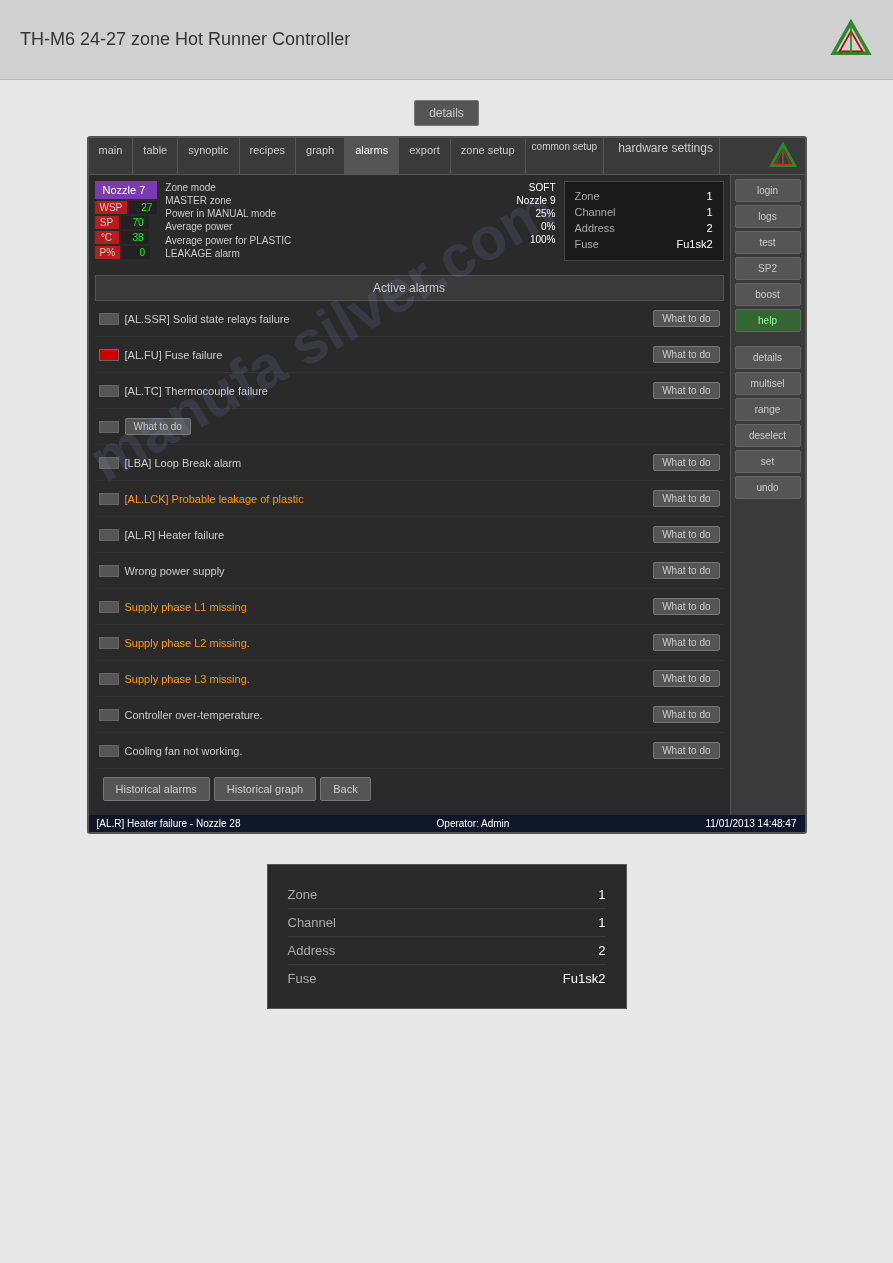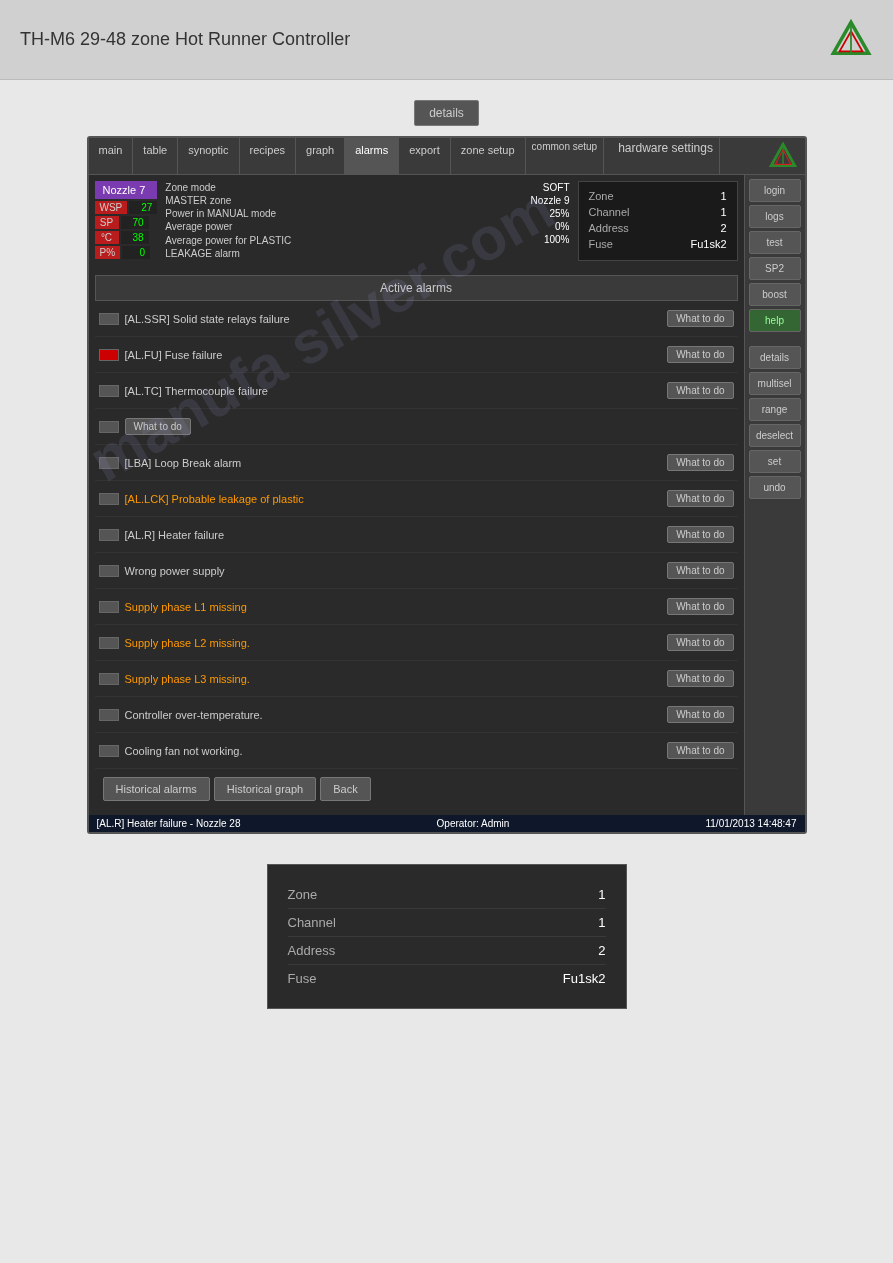--- a/index.html
+++ b/index.html
@@ -208,21 +208,21 @@
       color: #ccc;
       border: 1px solid #777;
       padding: 5px 12px;
       cursor: pointer;
       font-size: 11px;
       border-radius: 2px;
     }
 
     
     .right-sidebar {
-      width: 61px;
+      width: 75px;
       background: #3a3a3a;
       border-left: 1px solid #555;
       display: flex;
       flex-direction: column;
       padding: 4px;
       gap: 3px;
     }
     .sidebar-btn {
       background: #555;
       color: #ccc;
@@ -293,21 +293,21 @@
       flex-direction: column;
       gap: 2px;
     }
   </style>
 </head>
 <body>
 
 <div class="watermark">manufa silver.com</div>
 
 <div class="header">
-  <span class="header-title">TH-M6 29-48 zone Hot Runner Controller</span>
+  <span class="header-title">TH-M6 24-27 zone Hot Runner Controller</span>
   <svg class="logo-svg" viewBox="0 0 50 50">
     <polygon points="25,5 45,40 5,40" fill="none" stroke="#2a8a2a" stroke-width="4"></polygon>
     <polygon points="25,15 38,38 12,38" fill="none" stroke="#cc0000" stroke-width="2"></polygon>
     <line x1="25" y1="5" x2="25" y2="40" stroke="#2a8a2a" stroke-width="2"></line>
   </svg>
 </div>
 
 <div class="details-area">
   <button class="details-btn">details</button>
 </div>

